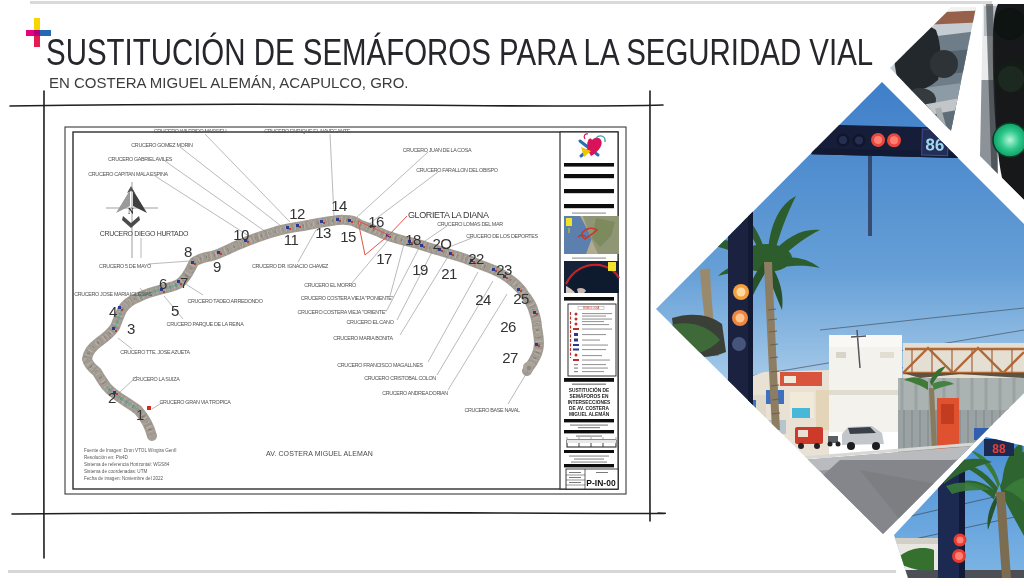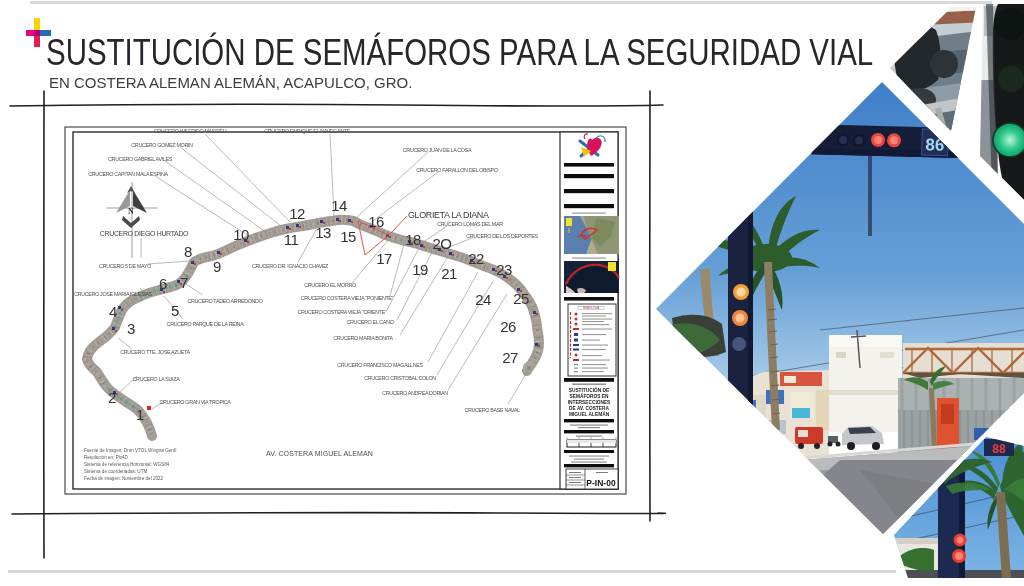--- a/index.html
+++ b/index.html
@@ -14,21 +14,21 @@
 <div class="abs" style="left:8px;top:570px;width:888px;height:3px;background:#d6d6d6;"></div>
 
 <div class="abs" style="left:34px;top:18px;width:6px;height:13px;background:#f6d500;"></div>
 <div class="abs" style="left:26px;top:30px;width:12px;height:6px;background:#e8007d;"></div>
 <div class="abs" style="left:38px;top:30px;width:13px;height:6px;background:#2569b5;"></div>
 <div class="abs" style="left:34px;top:30px;width:6px;height:6px;background:#b0007a;"></div>
 <div class="abs" style="left:34px;top:36px;width:6px;height:11px;background:#e41c52;"></div>
 
 <div class="abs" style="left:46px;top:31px;font-size:37.5px;font-weight:400;color:#26262c;letter-spacing:0px;transform:scaleX(0.785);transform-origin:0 0;white-space:nowrap;">SUSTITUCIÓN DE SEMÁFOROS PARA LA SEGURIDAD VIAL</div>
 
-<div class="abs" style="left:49px;top:74px;font-size:15px;color:#3c3c3c;transform:scaleX(1);transform-origin:0 0;white-space:nowrap;">EN COSTERA ALEMAN ALEMÁN, ACAPULCO, GRO.</div>
+<div class="abs" style="left:49px;top:74px;font-size:15px;color:#3c3c3c;transform:scaleX(1);transform-origin:0 0;white-space:nowrap;">EN COSTERA MIGUEL ALEMÁN, ACAPULCO, GRO.</div>
 
 <svg class="abs" style="left:0;top:0;" width="1024" height="586" viewBox="0 0 1024 586">
 <defs>
 <linearGradient id="sky" x1="0" y1="0" x2="0" y2="1">
  <stop offset="0" stop-color="#3f7fc9"></stop>
         <stop offset="0.6" stop-color="#67a0d7"></stop>
         <stop offset="1" stop-color="#b2d2ec"></stop>
 </linearGradient>
 <linearGradient id="sky2" x1="0" y1="0" x2="0" y2="1">
  <stop offset="0" stop-color="#4a8fd4"></stop>

